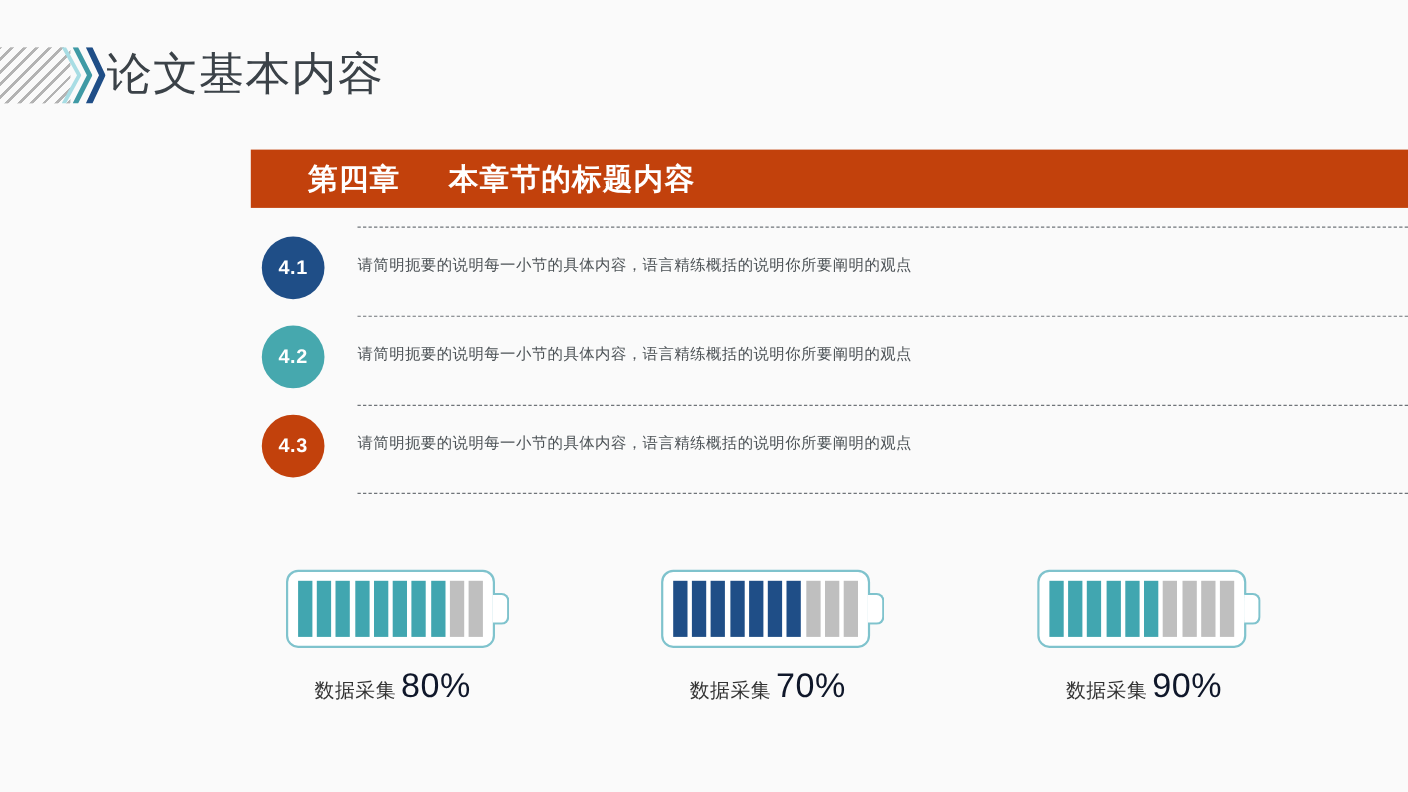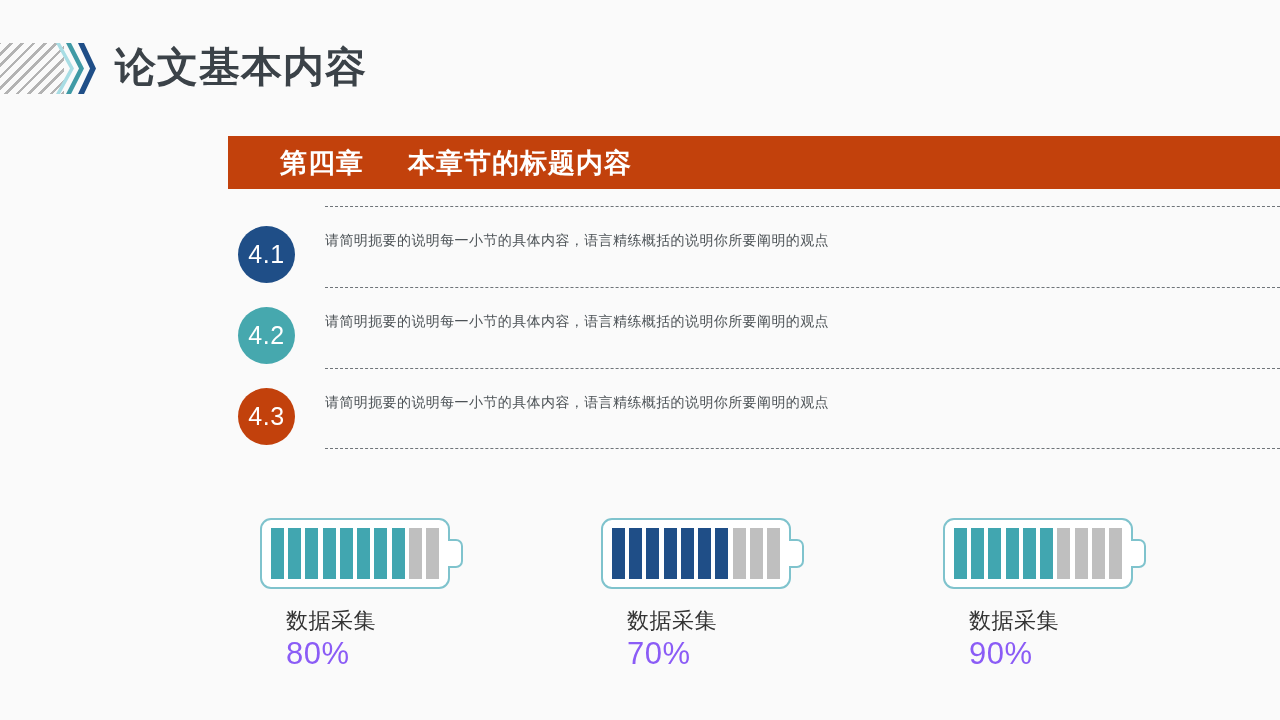--- a/index.html
+++ b/index.html
@@ -49,24 +49,24 @@
     width: 18px;
     height: 51px;
   }
   .chev svg { display: block; }
   #chev-1 { left: 56px; }
   #chev-2 { left: 66px; }
   #chev-3 { left: 78px; }
 
   #page-title {
     position: absolute;
-    left: 115px;
+    left: 97px;
     top: 38px;
     font-size: 41px;
-    font-weight: bold;
+    font-weight: normal;
     color: #3b4248;
     letter-spacing: 1px;
     line-height: 58px;
     white-space: nowrap;
   }
 
   
   #chapter-bar {
     position: absolute;
     left: 228px;
@@ -105,30 +105,31 @@
     top: 206px;
     width: 1042px;
   }
   .outline-row {
     position: relative;
     height: 81px;
   }
   .bullet {
     position: absolute;
     left: 0;
-    top: 20px;
+    top: 9px;
     width: 57px;
     height: 57px;
     border-radius: 50%;
     display: flex;
     align-items: center;
     justify-content: center;
-    font-size: 25px;
+    font-size: 18px;
     color: #ffffff;
     letter-spacing: 0.5px;
+    font-weight: bold;
   }
   .bullet.navy { background: #1f4e87; }
   .bullet.teal { background: #46a8ae; }
 
   .row-body {
     position: absolute;
     left: 87px;
     right: 0;
     top: 0;
     height: 81px;
@@ -221,27 +222,27 @@
     text-align: center;
     width: 320px;
   }
   .caption-line {
     display: inline-block;
     width: 152px;
     text-align: left;
     white-space: normal;
   }
   .caption-label {
-    font-size: 22px;
+    font-size: 18px;
     color: #333333;
     letter-spacing: 0.5px;
   }
   .caption-value {
     font-size: 31px;
-    color: #8b5cf6;
+    color: #0f172a;
     letter-spacing: 0.5px;
   }
 </style>
 </head>
 <body>
 
 <div id="slide">
 
   <div id="header">
     <div id="header-stripes"></div>

